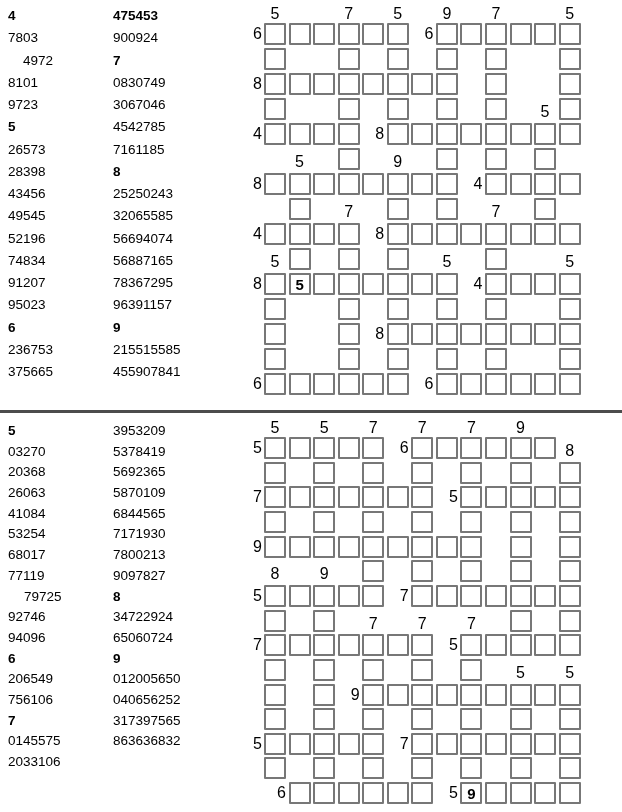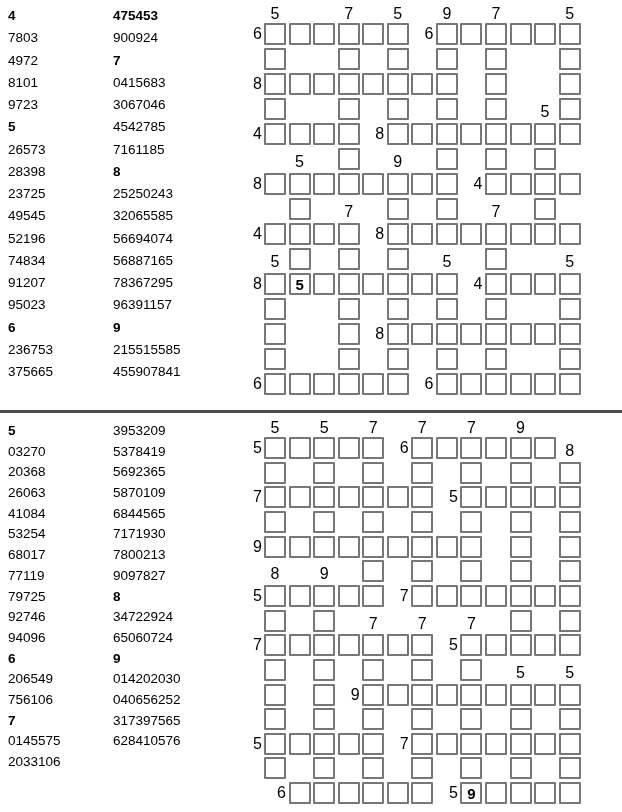--- a/index.html
+++ b/index.html
@@ -24,41 +24,41 @@
   }
   .glabel.down{align-items:flex-end;justify-content:center;padding-bottom:2px;}
   .glabel.across{align-items:center;justify-content:flex-end;padding-right:1px;}
 </style>
 </head>
 <body style="background: rgb(255, 255, 255);">
 
 <div class="clue-col" style="left:8px;top:5px;">
     <div class="clue-line hdr" style="height: 22.25px; line-height: 22.25px;">4</div>
     <div class="clue-line" style="height: 22.25px; line-height: 22.25px;">7803</div>
-    <div class="clue-line" style="height: 22.25px; line-height: 22.25px;">4972</div>
+    <div class="clue-line" style="height: 22.25px; line-height: 22.25px; text-align: right;">4972</div>
     <div class="clue-line" style="height: 22.25px; line-height: 22.25px;">8101</div>
     <div class="clue-line" style="height: 22.25px; line-height: 22.25px;">9723</div>
     <div class="clue-line hdr" style="height: 22.25px; line-height: 22.25px;">5</div>
     <div class="clue-line" style="height: 22.25px; line-height: 22.25px;">26573</div>
     <div class="clue-line" style="height: 22.25px; line-height: 22.25px;">28398</div>
-    <div class="clue-line" style="height: 22.25px; line-height: 22.25px;">23725</div>
+    <div class="clue-line" style="height: 22.25px; line-height: 22.25px;">43456</div>
     <div class="clue-line" style="height: 22.25px; line-height: 22.25px;">49545</div>
     <div class="clue-line" style="height: 22.25px; line-height: 22.25px;">52196</div>
     <div class="clue-line" style="height: 22.25px; line-height: 22.25px;">74834</div>
     <div class="clue-line" style="height: 22.25px; line-height: 22.25px;">91207</div>
     <div class="clue-line" style="height: 22.25px; line-height: 22.25px;">95023</div>
     <div class="clue-line hdr" style="height: 22.25px; line-height: 22.25px;">6</div>
     <div class="clue-line" style="height: 22.25px; line-height: 22.25px;">236753</div>
     <div class="clue-line" style="height: 22.25px; line-height: 22.25px;">375665</div>
   </div>
 <div class="clue-col" style="left:113px;top:5px;">
     <div class="clue-line" style="height: 22.25px; line-height: 22.25px; font-weight: bold;">475453</div>
     <div class="clue-line" style="height: 22.25px; line-height: 22.25px;">900924</div>
     <div class="clue-line hdr" style="height: 22.25px; line-height: 22.25px;">7</div>
-    <div class="clue-line" style="height: 22.25px; line-height: 22.25px;">0415683</div>
+    <div class="clue-line" style="height: 22.25px; line-height: 22.25px;">0830749</div>
     <div class="clue-line" style="height: 22.25px; line-height: 22.25px;">3067046</div>
     <div class="clue-line" style="height: 22.25px; line-height: 22.25px;">4542785</div>
     <div class="clue-line" style="height: 22.25px; line-height: 22.25px;">7161185</div>
     <div class="clue-line hdr" style="height: 22.25px; line-height: 22.25px;">8</div>
     <div class="clue-line" style="height: 22.25px; line-height: 22.25px;">25250243</div>
     <div class="clue-line" style="height: 22.25px; line-height: 22.25px;">32065585</div>
     <div class="clue-line" style="height: 22.25px; line-height: 22.25px;">56694074</div>
     <div class="clue-line" style="height: 22.25px; line-height: 22.25px;">56887165</div>
     <div class="clue-line" style="height: 22.25px; line-height: 22.25px;">78367295</div>
     <div class="clue-line" style="height: 22.25px; line-height: 22.25px;">96391157</div>
@@ -232,21 +232,21 @@
 
 <div class="clue-col" style="left:8px;top:421px;">
     <div class="clue-line hdr" style="height: 20.7px; line-height: 20.7px;">5</div>
     <div class="clue-line" style="height: 20.7px; line-height: 20.7px;">03270</div>
     <div class="clue-line" style="height: 20.7px; line-height: 20.7px;">20368</div>
     <div class="clue-line" style="height: 20.7px; line-height: 20.7px;">26063</div>
     <div class="clue-line" style="height: 20.7px; line-height: 20.7px;">41084</div>
     <div class="clue-line" style="height: 20.7px; line-height: 20.7px;">53254</div>
     <div class="clue-line" style="height: 20.7px; line-height: 20.7px;">68017</div>
     <div class="clue-line" style="height: 20.7px; line-height: 20.7px;">77119</div>
-    <div class="clue-line" style="height: 20.7px; line-height: 20.7px;">79725</div>
+    <div class="clue-line" style="height: 20.7px; line-height: 20.7px; margin-left: 16px;">79725</div>
     <div class="clue-line" style="height: 20.7px; line-height: 20.7px;">92746</div>
     <div class="clue-line" style="height: 20.7px; line-height: 20.7px;">94096</div>
     <div class="clue-line hdr" style="height: 20.7px; line-height: 20.7px;">6</div>
     <div class="clue-line" style="height: 20.7px; line-height: 20.7px;">206549</div>
     <div class="clue-line" style="height: 20.7px; line-height: 20.7px;">756106</div>
     <div class="clue-line hdr" style="height: 20.7px; line-height: 20.7px;">7</div>
     <div class="clue-line" style="height: 20.7px; line-height: 20.7px;">0145575</div>
     <div class="clue-line" style="height: 20.7px; line-height: 20.7px;">2033106</div>
   </div>
 <div class="clue-col" style="left:113px;top:421px;">
@@ -255,24 +255,24 @@
     <div class="clue-line" style="height: 20.7px; line-height: 20.7px;">5692365</div>
     <div class="clue-line" style="height: 20.7px; line-height: 20.7px;">5870109</div>
     <div class="clue-line" style="height: 20.7px; line-height: 20.7px;">6844565</div>
     <div class="clue-line" style="height: 20.7px; line-height: 20.7px;">7171930</div>
     <div class="clue-line" style="height: 20.7px; line-height: 20.7px;">7800213</div>
     <div class="clue-line" style="height: 20.7px; line-height: 20.7px;">9097827</div>
     <div class="clue-line hdr" style="height: 20.7px; line-height: 20.7px;">8</div>
     <div class="clue-line" style="height: 20.7px; line-height: 20.7px;">34722924</div>
     <div class="clue-line" style="height: 20.7px; line-height: 20.7px;">65060724</div>
     <div class="clue-line hdr" style="height: 20.7px; line-height: 20.7px;">9</div>
-    <div class="clue-line" style="height: 20.7px; line-height: 20.7px;">014202030</div>
+    <div class="clue-line" style="height: 20.7px; line-height: 20.7px;">012005650</div>
     <div class="clue-line" style="height: 20.7px; line-height: 20.7px;">040656252</div>
     <div class="clue-line" style="height: 20.7px; line-height: 20.7px;">317397565</div>
-    <div class="clue-line" style="height: 20.7px; line-height: 20.7px;">628410576</div>
+    <div class="clue-line" style="height: 20.7px; line-height: 20.7px;">863636832</div>
   </div>
 
 <div class="fillin-grid" style="left:245px;top:415px;width:343px;height:397px;">
     <div class="cell" style="left: 19px; top: 22px; width: 22px; height: 22px; border-color: rgb(119, 119, 119);"></div>
     <div class="cell" style="left: 43.55px; top: 22px; width: 22px; height: 22px; border-color: rgb(119, 119, 119);"></div>
     <div class="cell" style="left: 68.1px; top: 22px; width: 22px; height: 22px; border-color: rgb(119, 119, 119);"></div>
     <div class="cell" style="left: 92.65px; top: 22px; width: 22px; height: 22px; border-color: rgb(119, 119, 119);"></div>
     <div class="cell" style="left: 117.2px; top: 22px; width: 22px; height: 22px; border-color: rgb(119, 119, 119);"></div>
     <div class="cell" style="left: 166.3px; top: 22px; width: 22px; height: 22px; border-color: rgb(119, 119, 119);"></div>
     <div class="cell" style="left: 190.85px; top: 22px; width: 22px; height: 22px; border-color: rgb(119, 119, 119);"></div>

